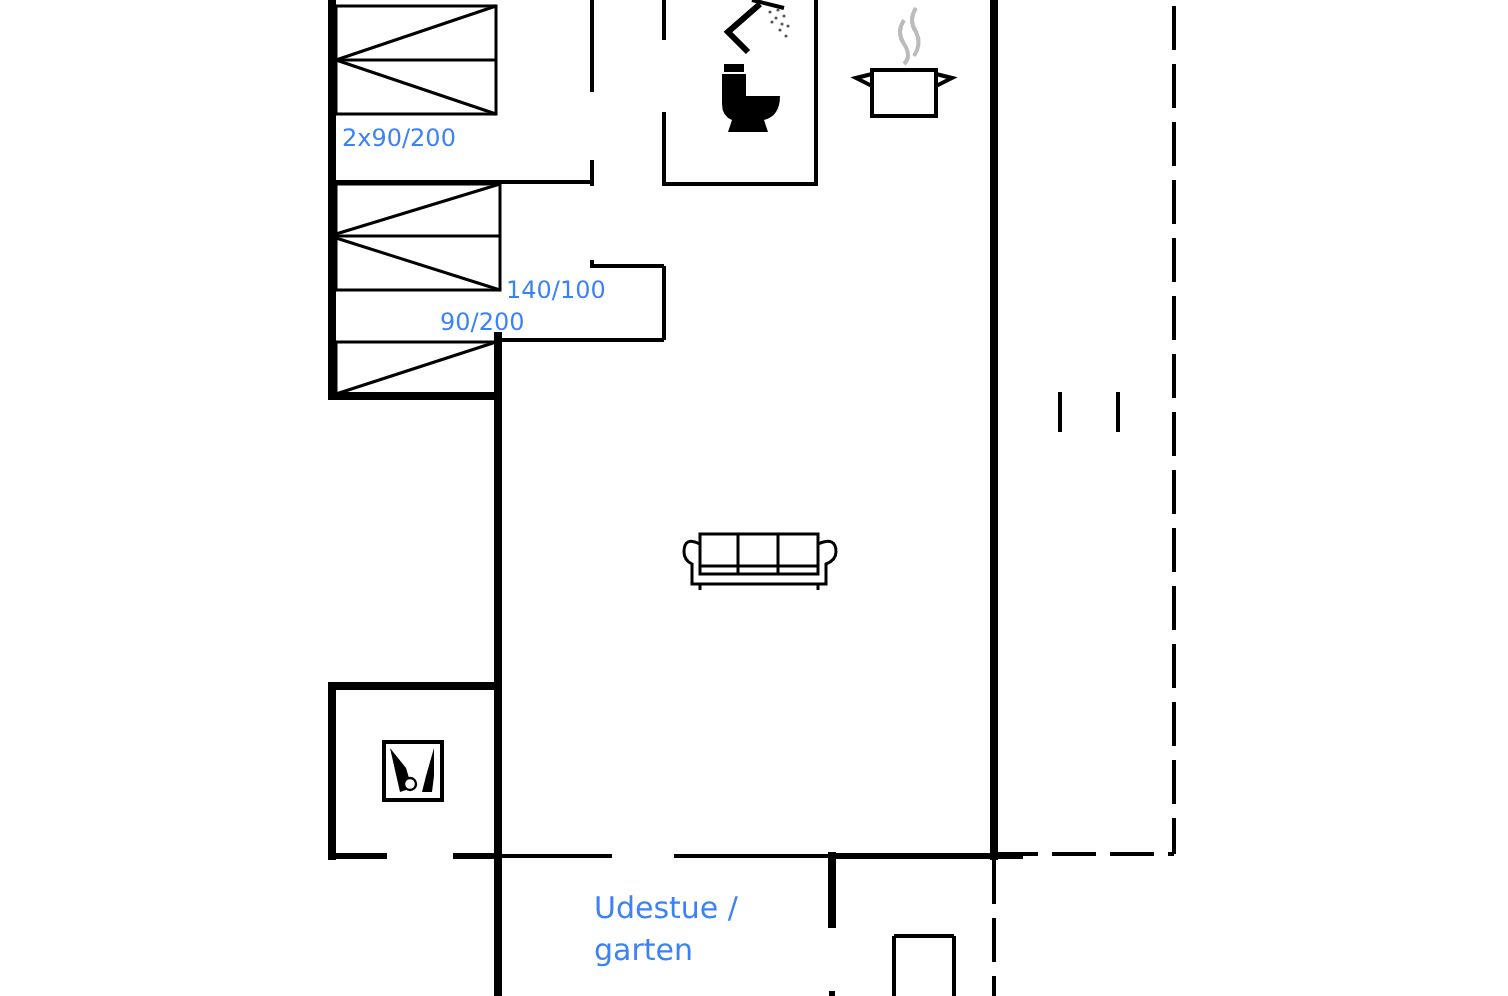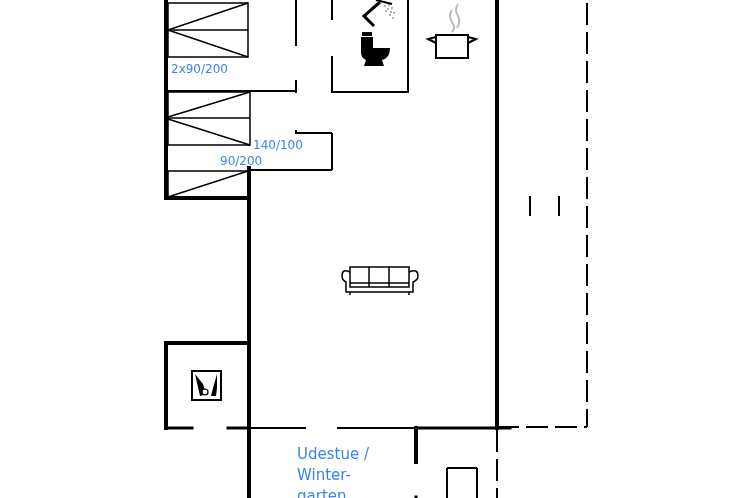--- a/index.html
+++ b/index.html
@@ -131,15 +131,14 @@
     <path d="M217 374 L213 388 L211 396 L216 396 L217 388 Z" fill="#000"></path>
   </g>
 </svg>
 
 <div class="lbl bed-lbl" style="left:171px; top:62px;">2x90/200</div>
 <div class="lbl bed-lbl" style="left:253px; top:138px;">140/100</div>
 <div class="lbl bed-lbl" style="left:174px; top:154px;margin-left:46px;">90/200</div>
 
 <div class="lbl room-lbl" style="left:297px; top:444px;">
   <div>Udestue /</div>
-  <div>Winter-</div>
   <div>garten</div>
 </div>
 
 </body></html>

